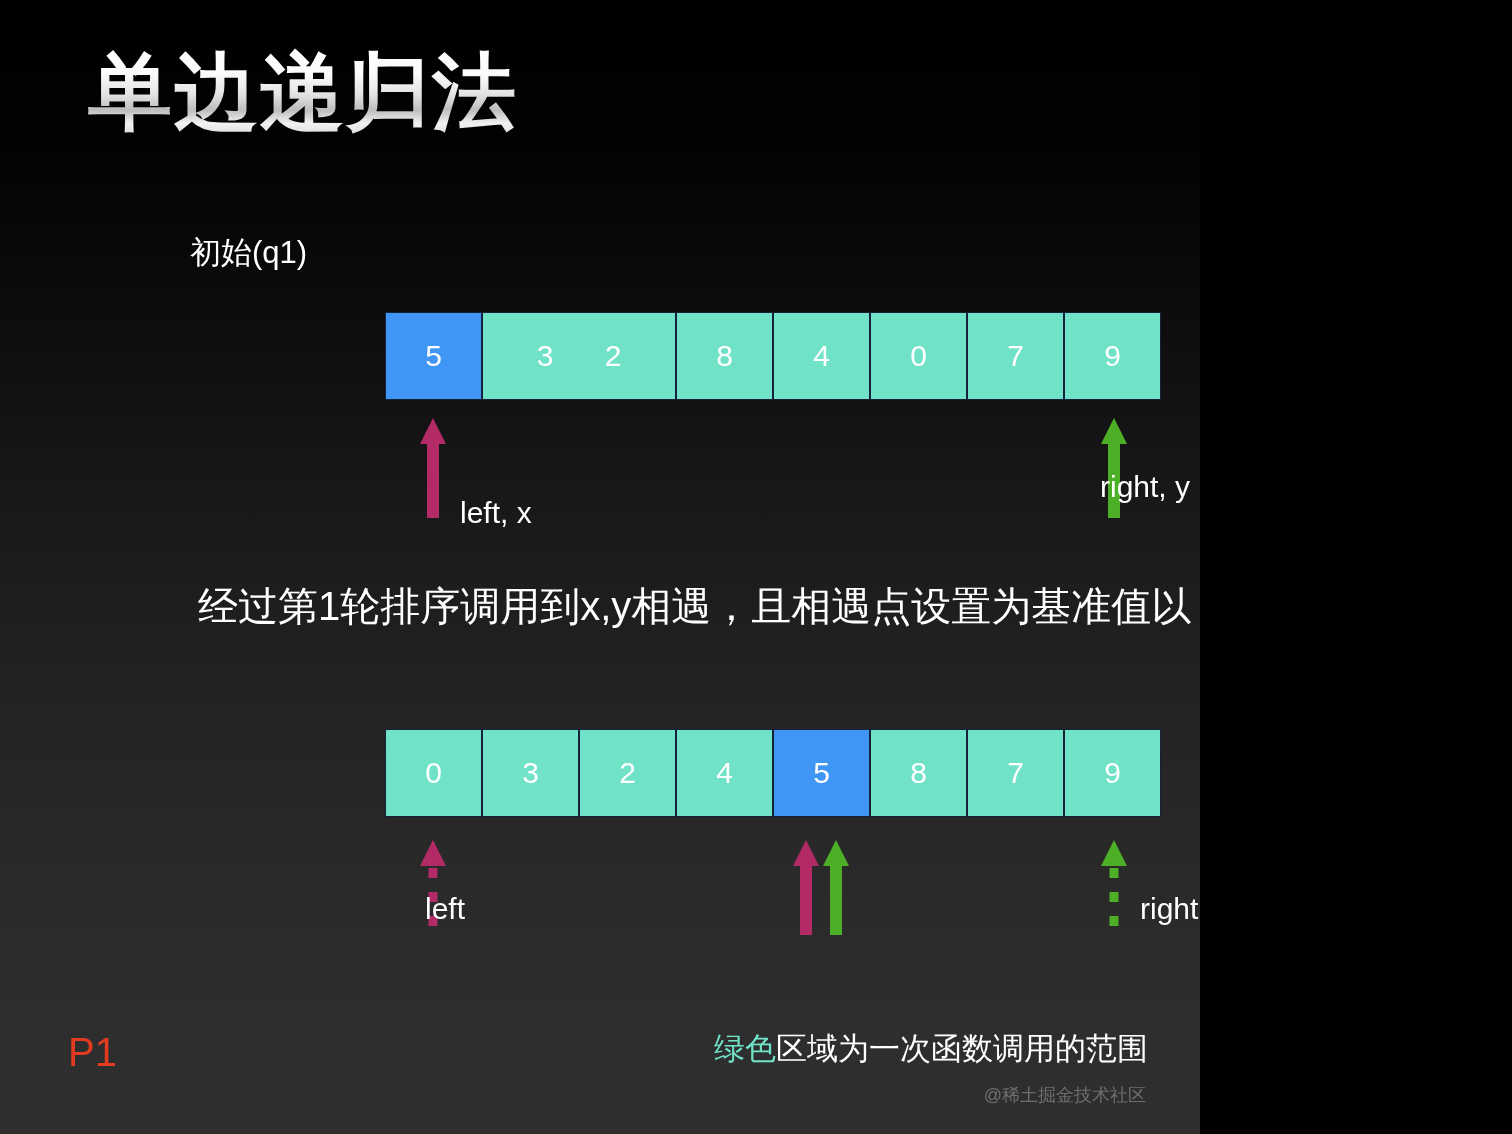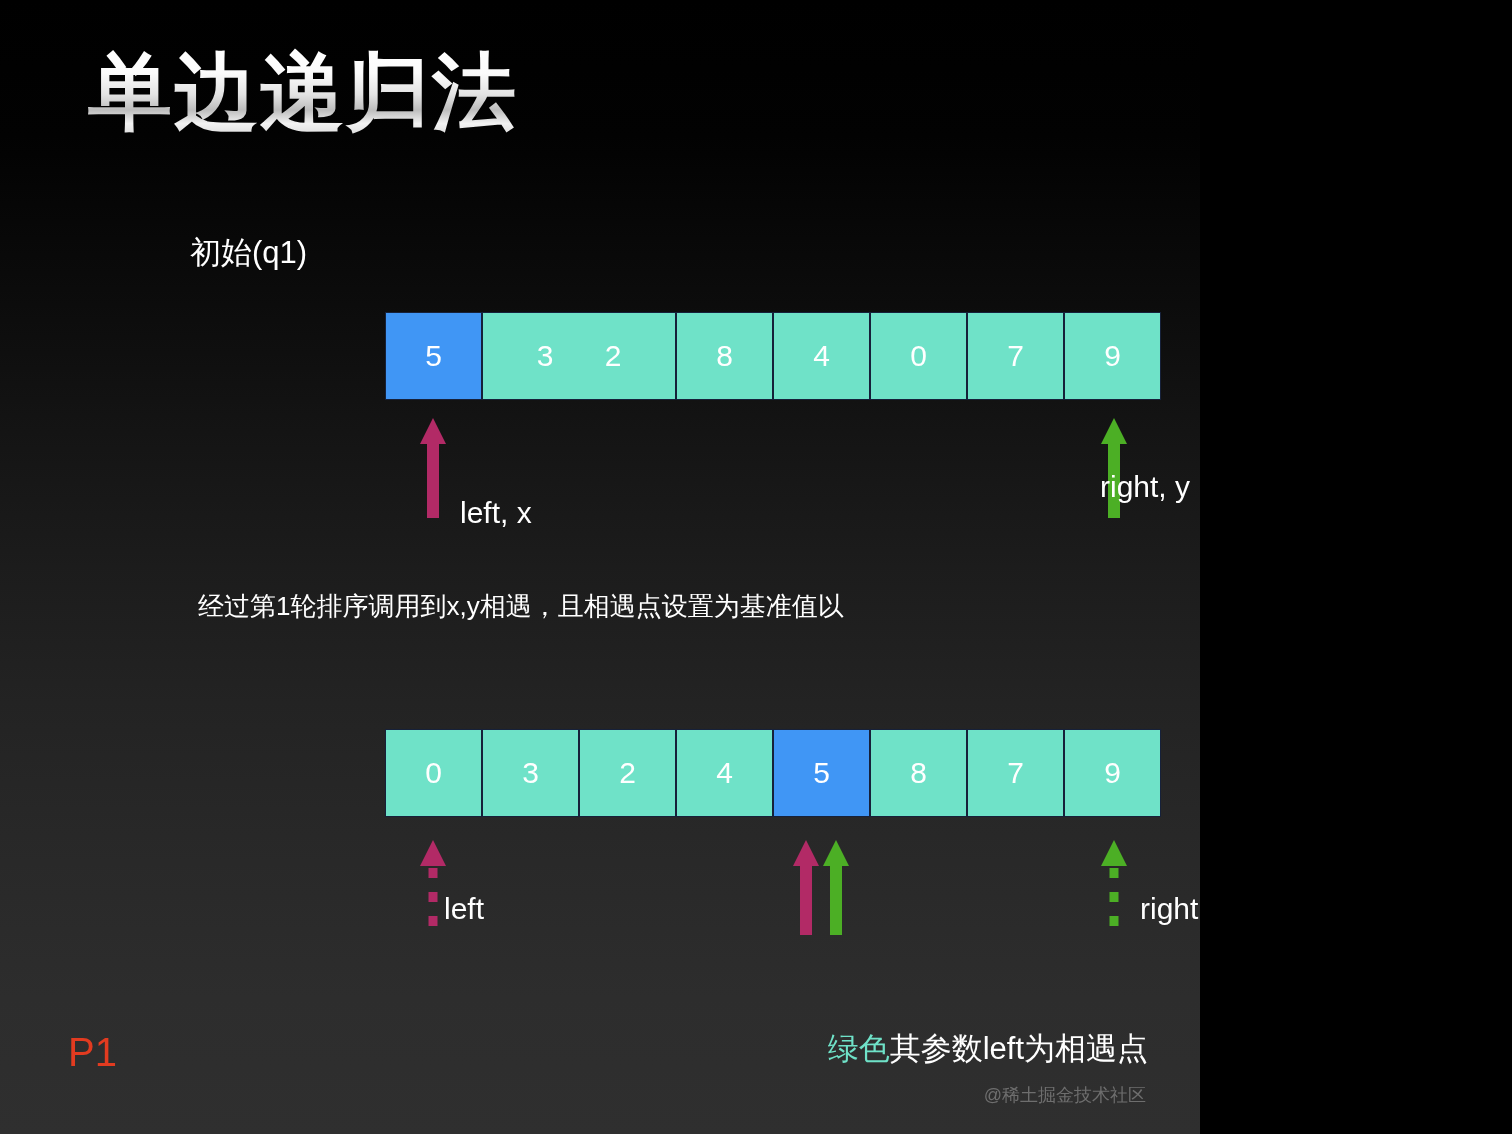--- a/index.html
+++ b/index.html
@@ -59,21 +59,21 @@
     white-space: nowrap;
   }
 
   
   #paragraph {
     position: absolute;
     left: 198px;
     top: 562px;
     width: 1010px;
     color: #ffffff;
-    font-size: 26px;
+    font-size: 40px;
     line-height: 88px;
     white-space: nowrap;
   }
   #paragraph div { white-space: nowrap; }
 
   
   .array {
     position: absolute;
     display: flex;
     height: 88px;
@@ -191,21 +191,21 @@
     <div class="cell teal">7</div>
     <div class="cell teal">9</div>
   </div>
 
   <div class="arrow" style="left:420px; top:840px;">
     <svg width="26" height="95" viewBox="0 0 26 95">
       <polygon points="13,0 26,26 0,26" fill="#b22a66"></polygon>
       <line x1="13" y1="28" x2="13" y2="95" stroke="#b22a66" stroke-width="9" stroke-dasharray="10 14"></line>
     </svg>
   </div>
-  <div class="arrow-label" style="left:444px; top:892px;">left</div>
+  <div class="arrow-label" style="left:425px; top:892px;">left</div>
 
   <div class="arrow" style="left:793px; top:840px;">
     <svg width="26" height="95" viewBox="0 0 26 95">
       <polygon points="13,0 26,26 19,26 19,95 7,95 7,26 0,26" fill="#b22a66"></polygon>
     </svg>
   </div>
   <div class="arrow" style="left:823px; top:840px;">
     <svg width="26" height="95" viewBox="0 0 26 95">
       <polygon points="13,0 26,26 19,26 19,95 7,95 7,26 0,26" fill="#4caf25"></polygon>
     </svg>
@@ -215,18 +215,18 @@
     <svg width="26" height="95" viewBox="0 0 26 95">
       <polygon points="13,0 26,26 0,26" fill="#4caf25"></polygon>
       <line x1="13" y1="28" x2="13" y2="95" stroke="#4caf25" stroke-width="9" stroke-dasharray="10 14"></line>
     </svg>
   </div>
   <div class="arrow-label" style="left:1140px; top:892px;">right</div>
 
   <div id="page-number">P1</div>
 
   <div id="legend">
-    <span class="green">绿色</span><span>其参数left为相遇点</span>
+    <span class="green">绿色</span><span>区域为一次函数调用的范围</span>
   </div>
 
   <div id="watermark">@稀土掘金技术社区</div>
 
 </div>
 
 </body></html>

